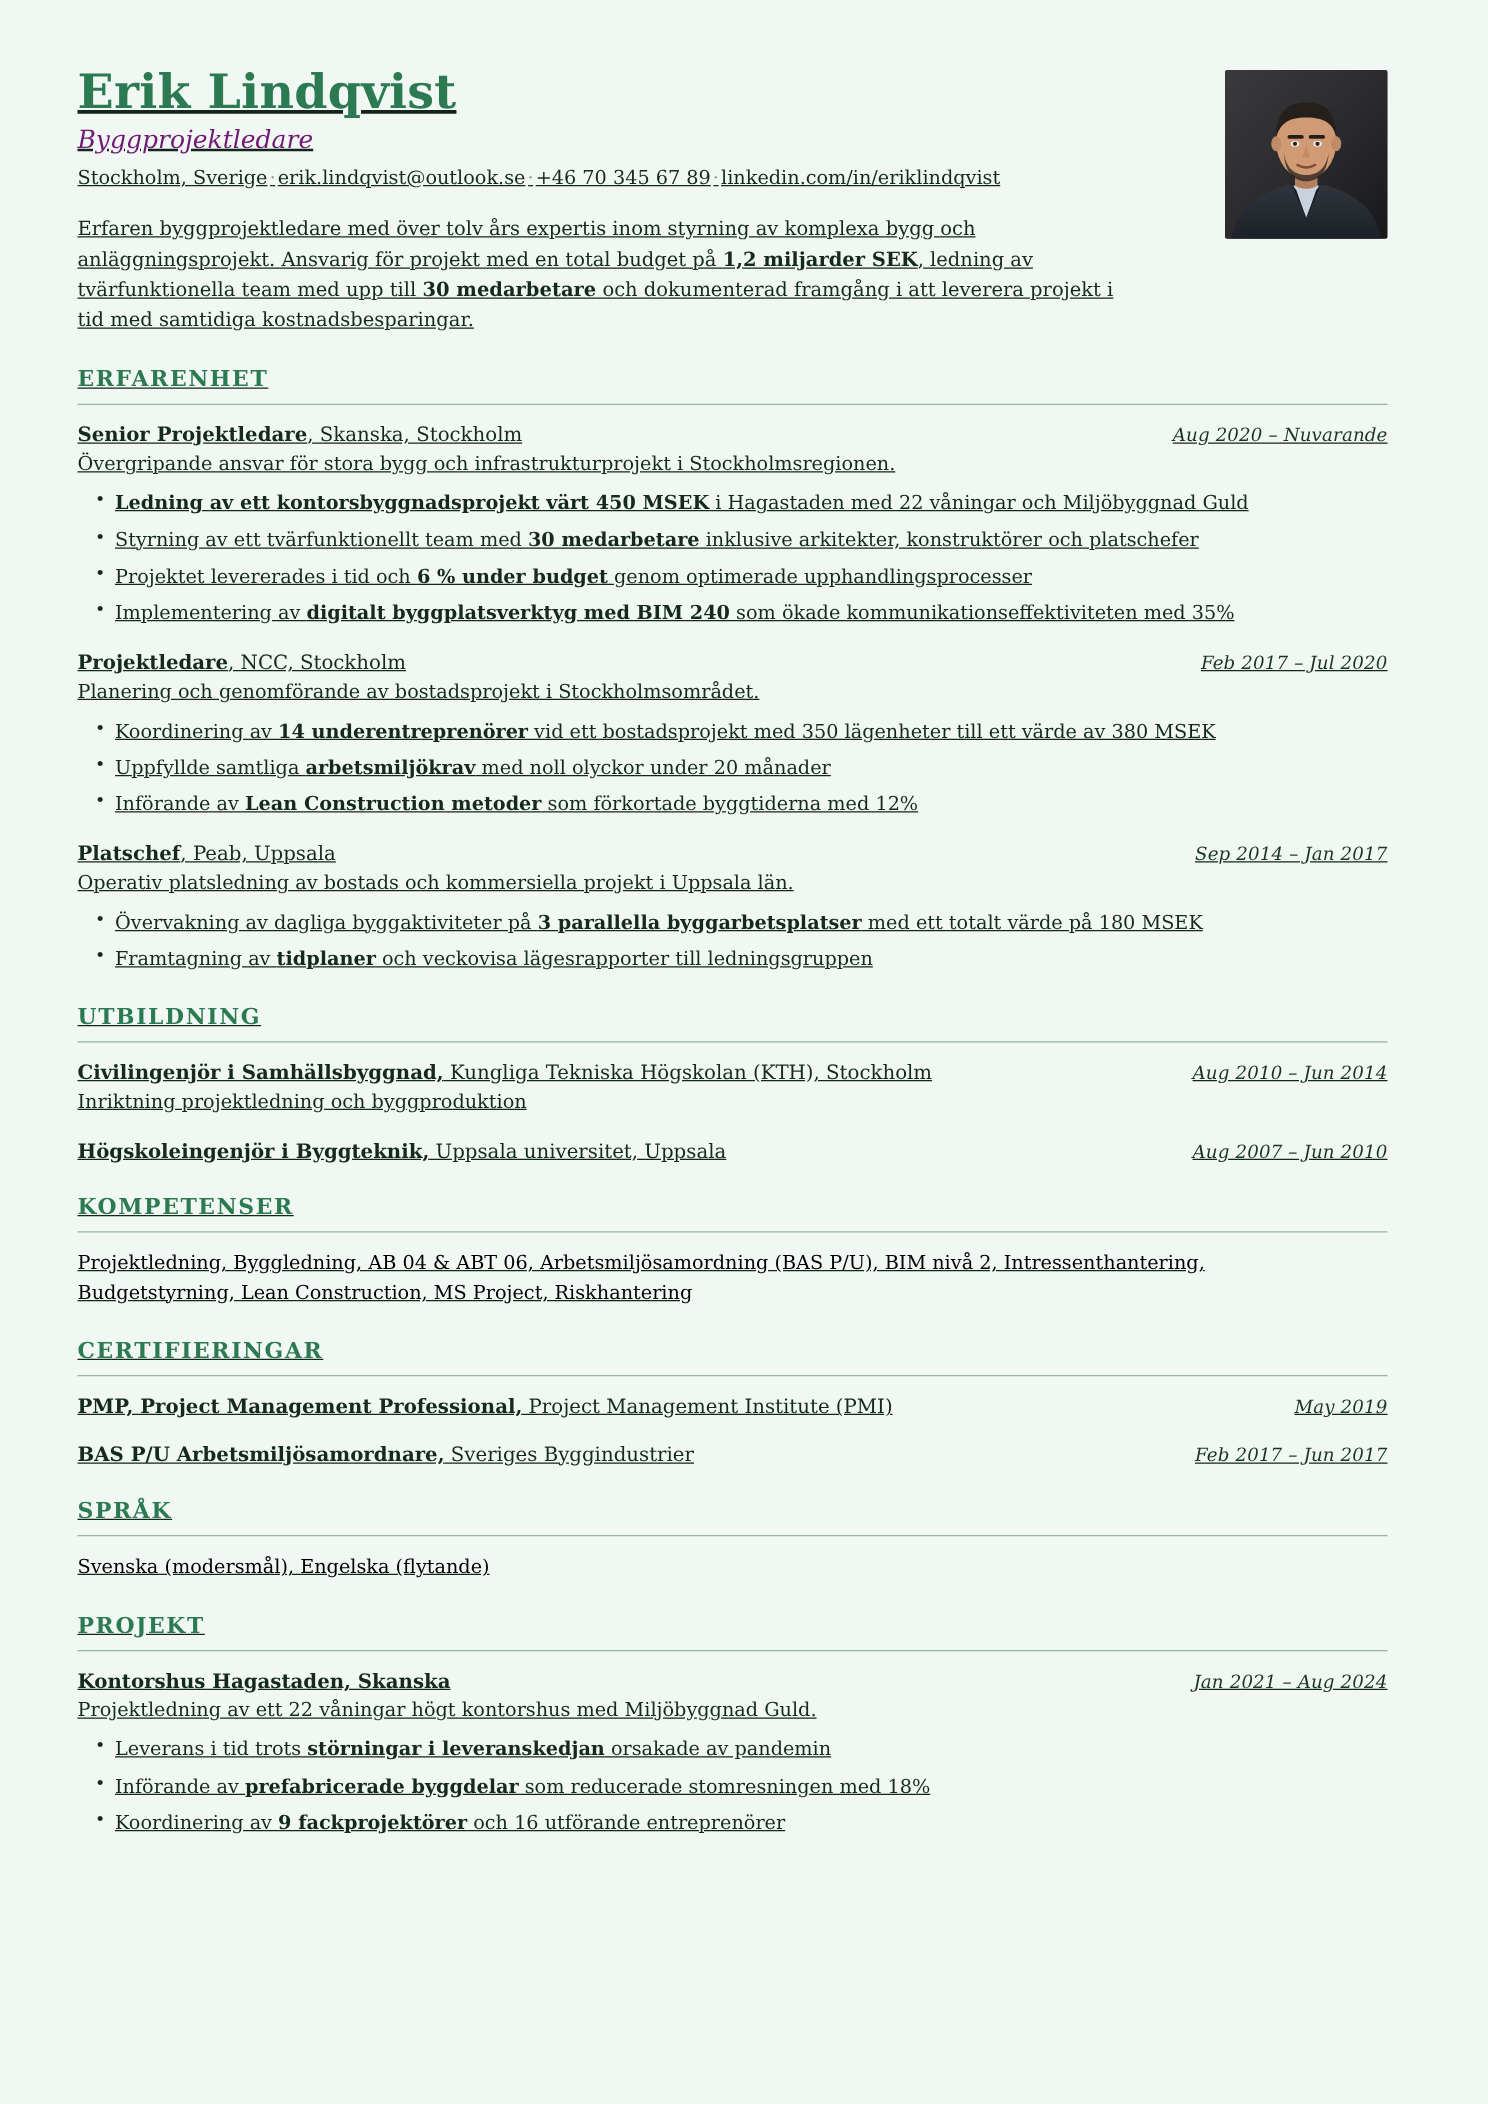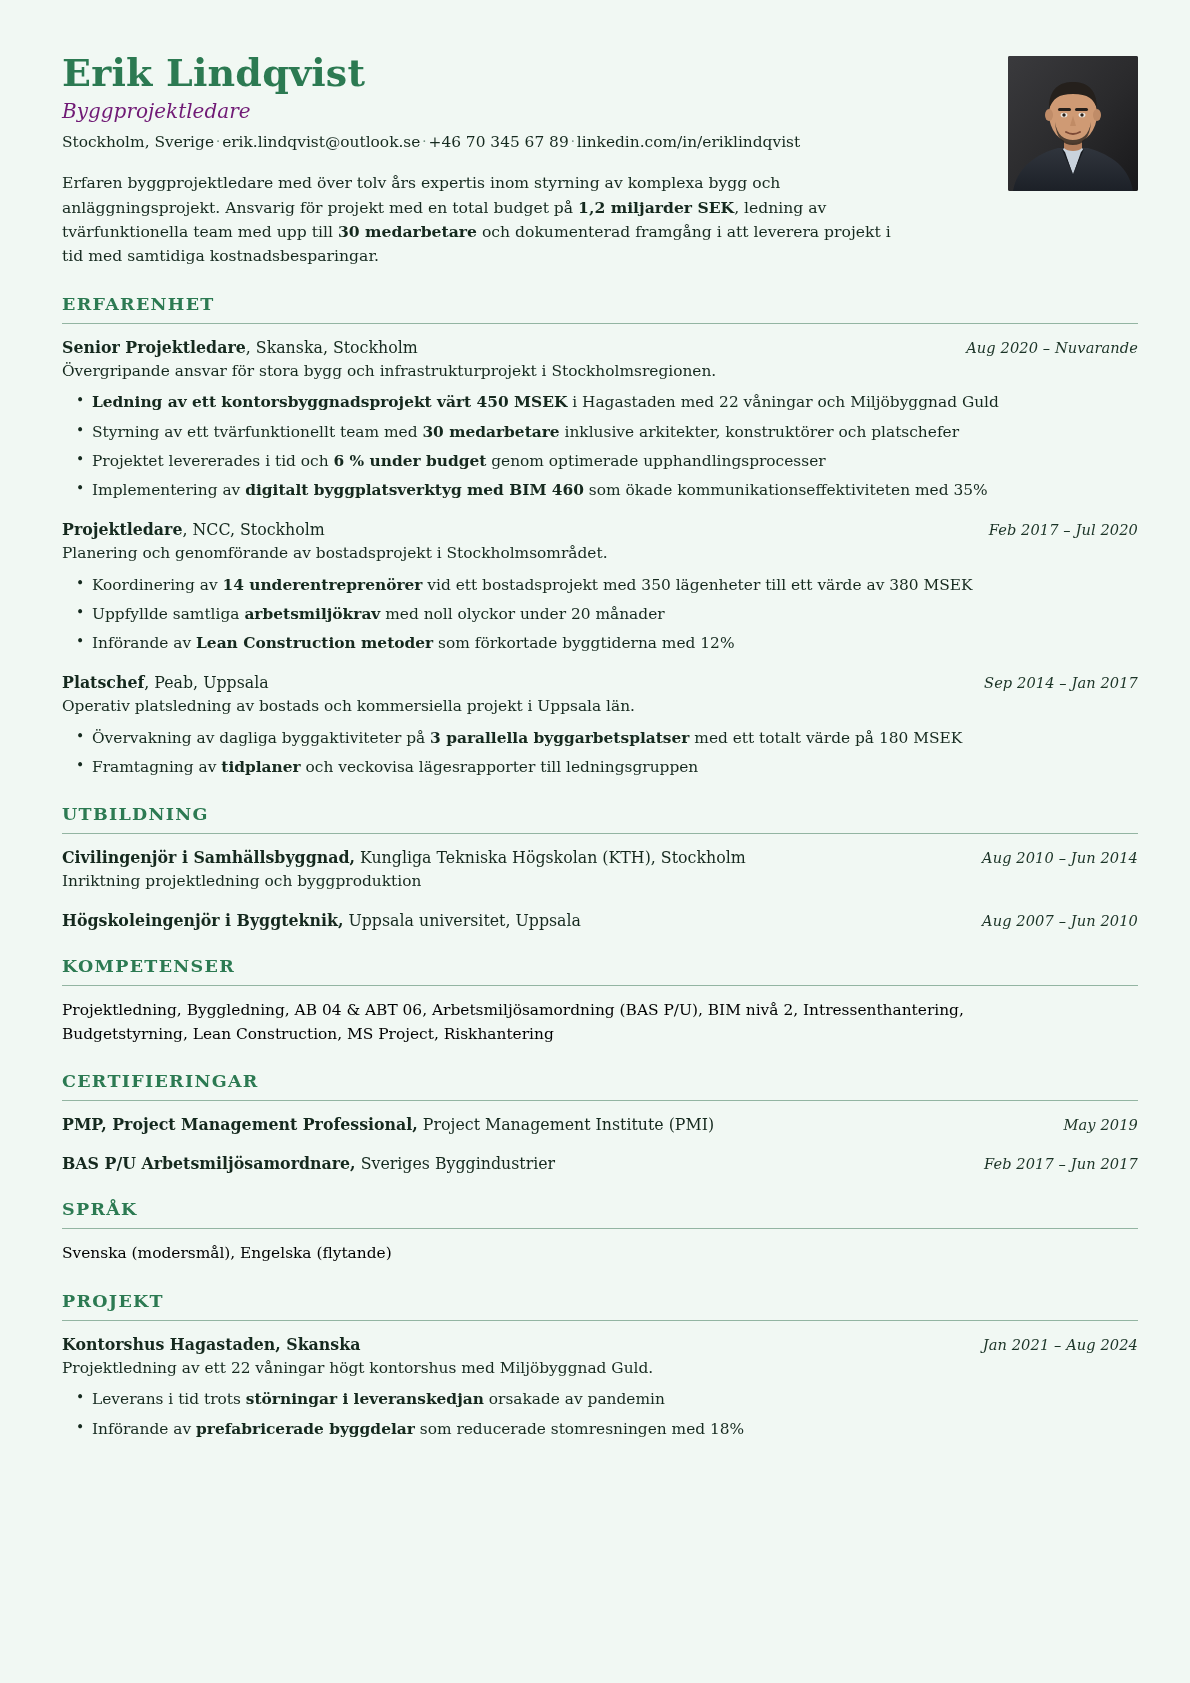--- a/index.html
+++ b/index.html
@@ -11,23 +11,24 @@
     width: 1190px;
     min-height: 1683px;
     background: #f1f8f3;
     font-family: "DejaVu Serif", serif;
     color: #14261c;
   }
   .page {
     width: 1190px;
     min-height: 1683px;
     box-sizing: border-box;
-    padding: 52px 52px 40px 62px;
+    padding: 52px 80px 40px 62px;
     background: #f1f8f3;
     position: relative;
+    text-decoration: underline;
   }
 
   
   .header {
     display: flex;
     align-items: flex-start;
     justify-content: space-between;
   }
   .header-left {
     flex: 1 1 auto;
@@ -233,21 +234,21 @@
         <div class="entry">
           <div class="entry-head">
             <div class="entry-heading"><span class="role">Senior Projektledare</span><span>, Skanska, Stockholm</span></div>
             <div class="entry-date">Aug 2020 – Nuvarande</div>
           </div>
           <div class="entry-sub">Övergripande ansvar för stora bygg och infrastrukturprojekt i Stockholmsregionen.</div>
           <ul class="bullets">
             <li><b>Ledning av ett kontorsbyggnadsprojekt värt 450 MSEK</b><span> i Hagastaden med 22 våningar och Miljöbyggnad Guld</span></li>
             <li><span>Styrning av ett tvärfunktionellt team med </span><b>30 medarbetare</b><span> inklusive arkitekter, konstruktörer och platschefer</span></li>
             <li><span>Projektet levererades i tid och </span><b>6 % under budget</b><span> genom optimerade upphandlingsprocesser</span></li>
-            <li><span>Implementering av </span><b>digitalt byggplatsverktyg med BIM 460</b><span> som ökade kommunikationseffektiviteten med 35%</span></li>
+            <li><span>Implementering av </span><b>digitalt byggplatsverktyg med BIM 240</b><span> som ökade kommunikationseffektiviteten med 35%</span></li>
           </ul>
         </div>
         <div class="entry">
           <div class="entry-head">
             <div class="entry-heading"><span class="role">Projektledare</span><span>, NCC, Stockholm</span></div>
             <div class="entry-date">Feb 2017 – Jul 2020</div>
           </div>
           <div class="entry-sub">Planering och genomförande av bostadsprojekt i Stockholmsområdet.</div>
           <ul class="bullets">
             <li><span>Koordinering av </span><b>14 underentreprenörer</b><span> vid ett bostadsprojekt med 350 lägenheter till ett värde av 380 MSEK</span></li>
@@ -326,18 +327,19 @@
     <div>
         <div class="entry">
           <div class="entry-head">
             <div class="entry-heading"><span class="role">Kontorshus Hagastaden, Skanska</span></div>
             <div class="entry-date">Jan 2021 – Aug 2024</div>
           </div>
           <div class="entry-sub">Projektledning av ett 22 våningar högt kontorshus med Miljöbyggnad Guld.</div>
           <ul class="bullets">
             <li><span>Leverans i tid trots </span><b>störningar i leveranskedjan</b><span> orsakade av pandemin</span></li>
             <li><span>Införande av </span><b>prefabricerade byggdelar</b><span> som reducerade stomresningen med 18%</span></li>
+            <li><span>Koordinering av </span><b>9 fackprojektörer</b><span> och 16 utförande entreprenörer</span></li>
           </ul>
         </div>
       </div>
   </div>
 
 </div>
 
 </body></html>

